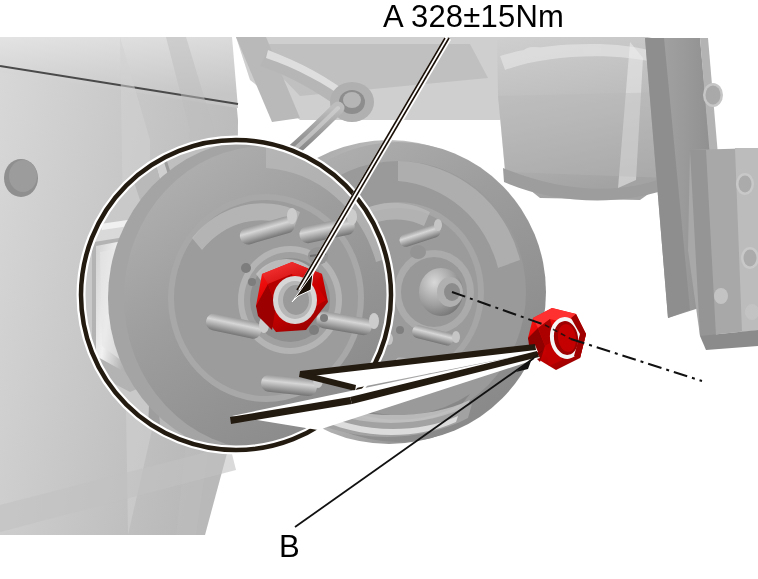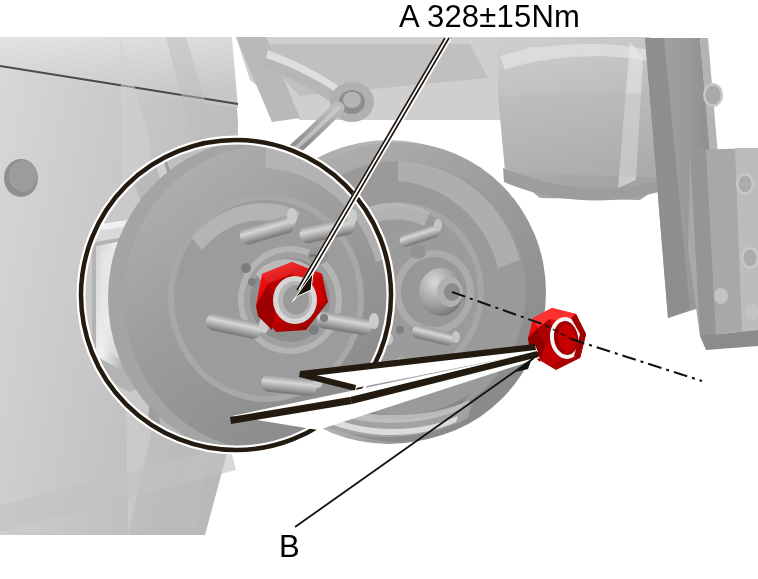--- a/index.html
+++ b/index.html
@@ -17,21 +17,21 @@
   svg.layer{position:absolute;left:0;top:0;width:758px;height:579px;}
   .callout-text{
     position:absolute;
     font-family:"Liberation Sans", sans-serif;
     font-weight:400;
     color:#000000;
     white-space:nowrap;
     line-height:1;
     -webkit-font-smoothing:antialiased;
   }
-  #label-a{left:399px;top:1px;font-size:31px;letter-spacing:0.2px;text-align:right;}
+  #label-a{left:383px;top:1px;font-size:31px;letter-spacing:0.2px;text-align:right;}
   #label-b{left:279px;top:531px;font-size:31px;}
 </style>
 </head>
 <body>
 
 <div id="stage">
 
   <svg class="layer" viewBox="0 0 758 579">
     <defs>
 

